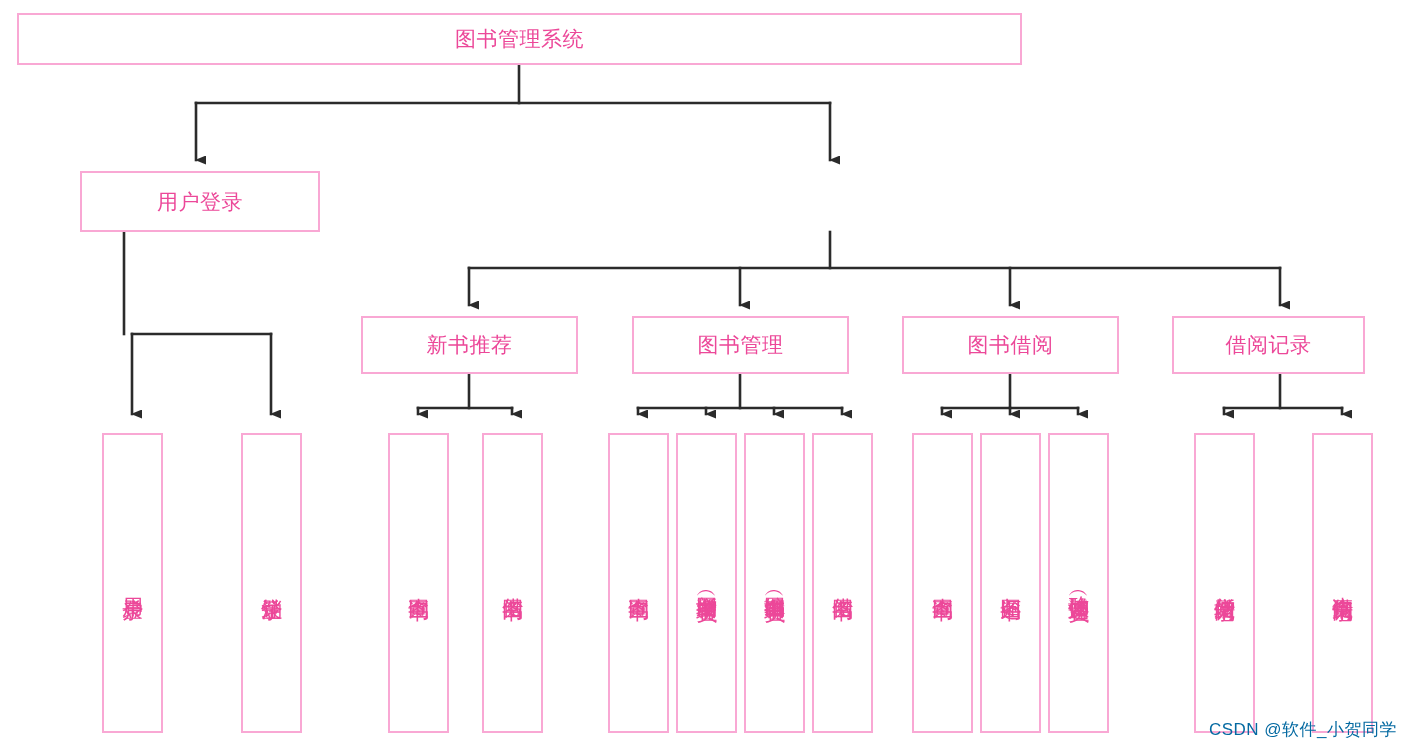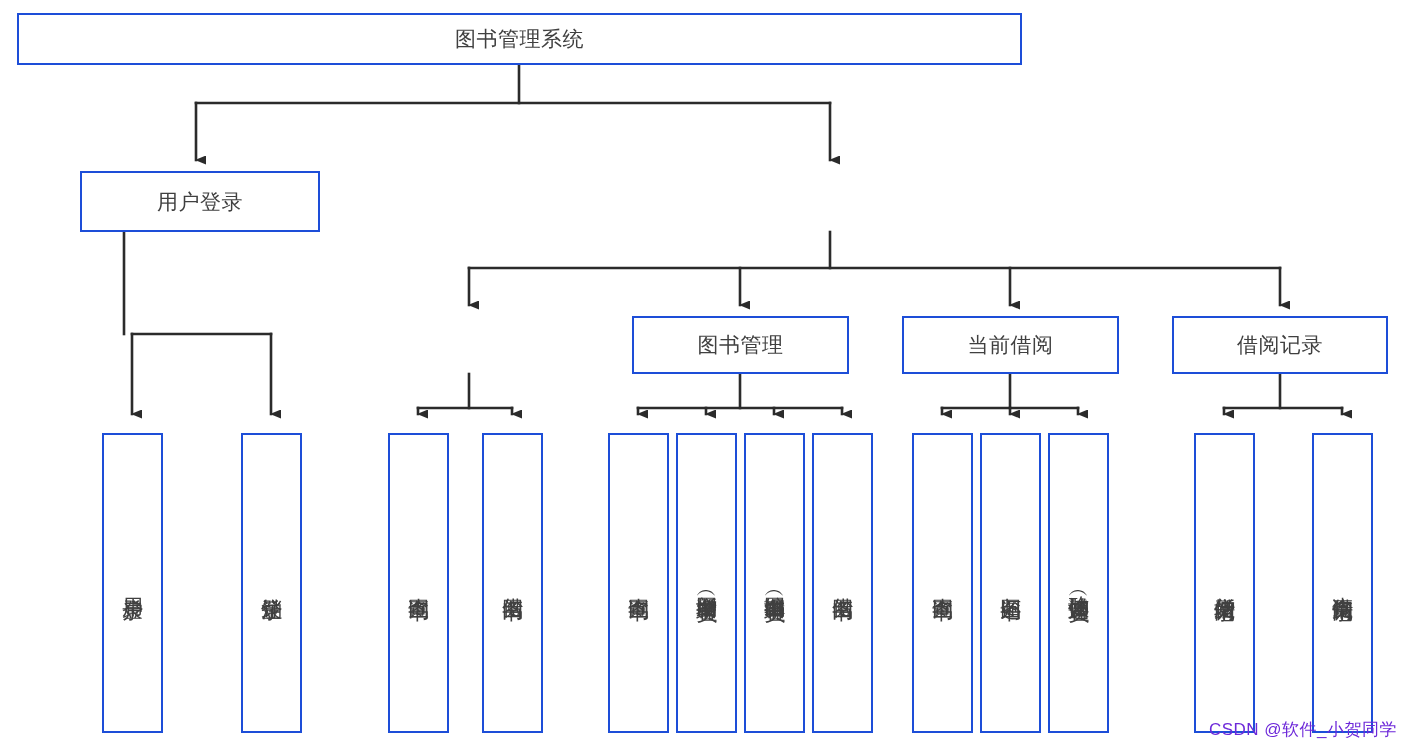--- a/index.html
+++ b/index.html
@@ -19,26 +19,26 @@
     position: absolute;
     left: 0;
     top: 0;
     width: 1405px;
     height: 747px;
     pointer-events: none;
   }
   .node {
     position: absolute;
     box-sizing: border-box;
-    border: 2px solid #1d4ed8;
+    border: 2px solid #f9a8d4;
     background: #ffffff;
     display: flex;
     align-items: center;
     justify-content: center;
-    color: #404040;
+    color: #ec4899;
   }
   .node.horiz {
     font-size: 21px;
     letter-spacing: 0.5px;
     line-height: 1.1;
   }
   .node.vert {
     writing-mode: vertical-rl;
     text-orientation: upright;
     font-size: 21px;
@@ -51,21 +51,21 @@
     writing-mode: vertical-rl;
     text-orientation: upright;
     white-space: normal;
     text-align: center;
   }
   #watermark {
     position: absolute;
     right: 8px;
     bottom: 6px;
     font-size: 17px;
-    color: #6d28d9;
+    color: #0369a1;
     letter-spacing: 0.5px;
     white-space: nowrap;
     font-family: "Liberation Sans", "DejaVu Sans", sans-serif;
   }
 </style>
 </head>
 <body>
 
 <div id="canvas">
 
@@ -120,27 +120,30 @@
   </svg>
 
   <div class="node horiz" style="left:17px; top:13px; width:1005px; height:52px;">
     <span>图书管理系统</span>
   </div>
 
   <div class="node horiz" style="left:80px; top:171px; width:240px; height:61px;">
     <span>用户登录</span>
   </div>
 
+  <div class="node horiz" style="left:361px; top:316px; width:217px; height:58px;">
+    <span>新书推荐</span>
+  </div>
   <div class="node horiz" style="left:632px; top:316px; width:217px; height:58px;">
     <span>图书管理</span>
   </div>
   <div class="node horiz" style="left:902px; top:316px; width:217px; height:58px;">
-    <span>当前借阅</span>
+    <span>图书借阅</span>
   </div>
-  <div class="node horiz" style="left:1172px; top:316px; width:216px; height:58px;">
+  <div class="node horiz" style="left:1172px; top:316px; width:193px; height:58px;">
     <span>借阅记录</span>
   </div>
 
   <div class="node vert" style="left:102px; top:433px; width:61px; height:300px;">
     <span class="vtext">用户登录</span>
   </div>
   <div class="node vert" style="left:241px; top:433px; width:61px; height:300px;">
     <span class="vtext">注销登录</span>
   </div>
 

